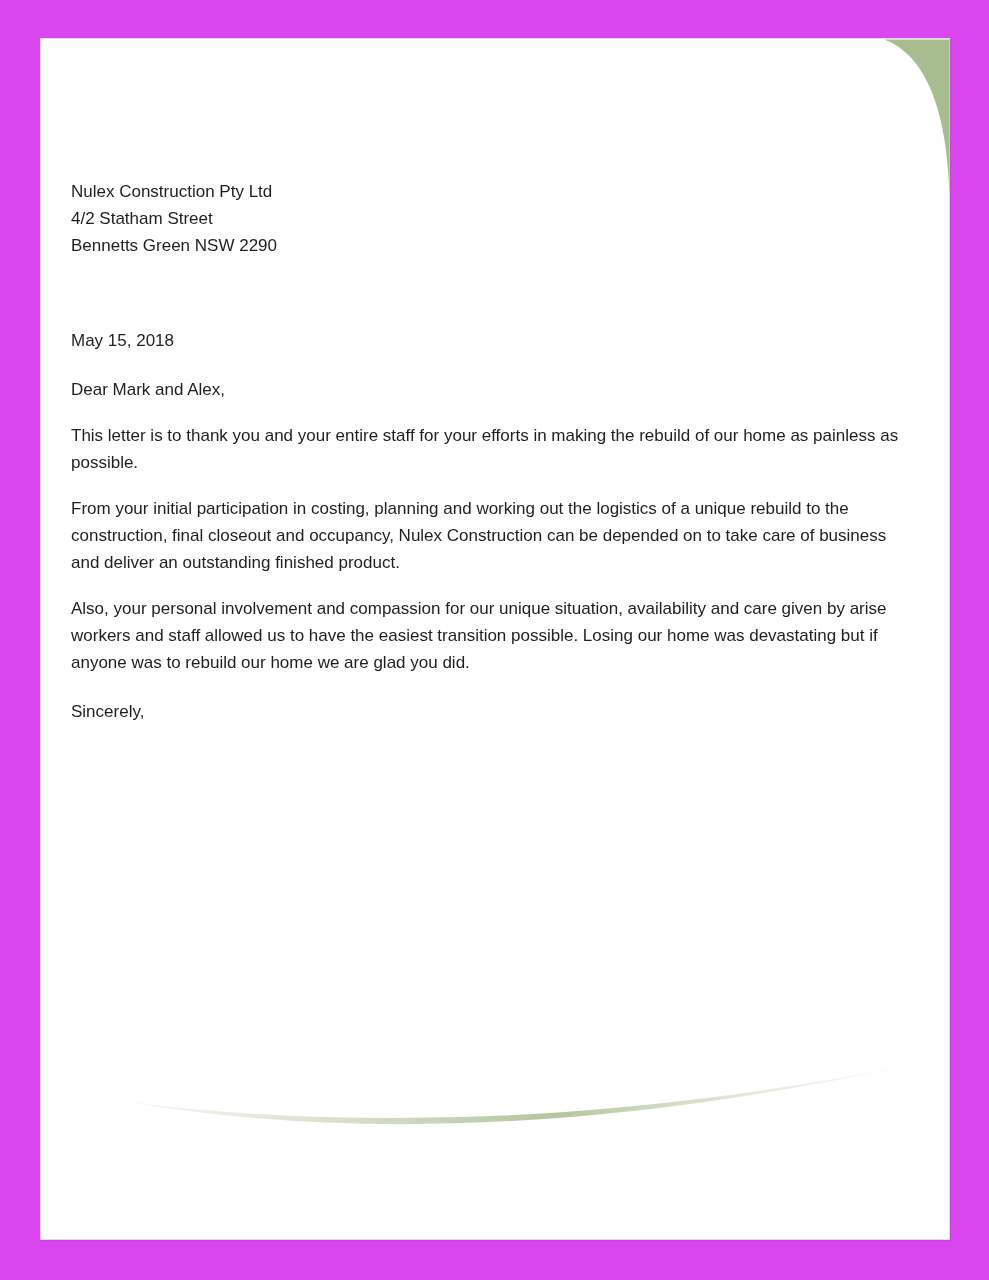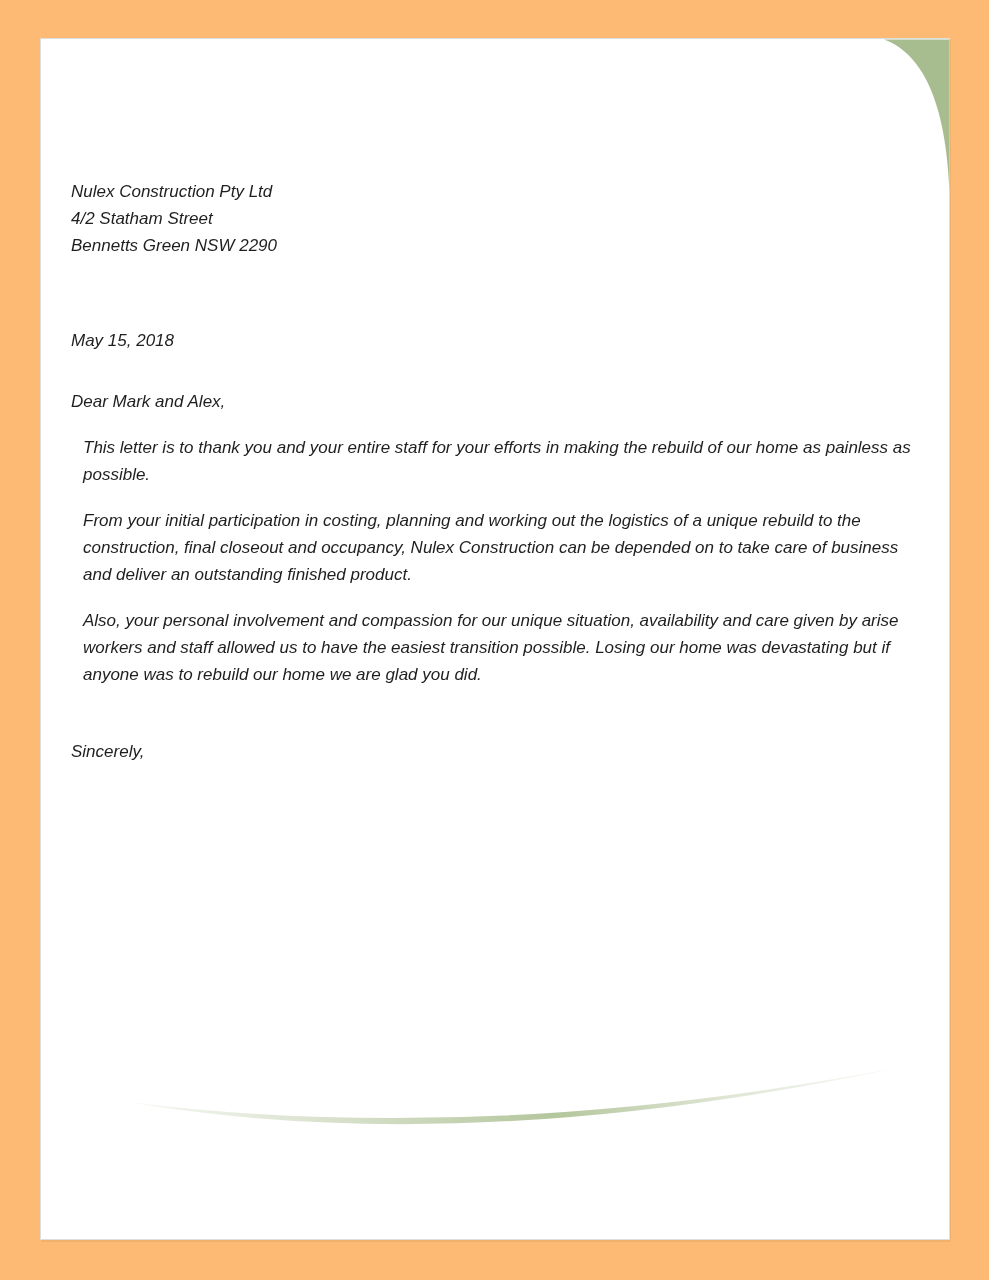--- a/index.html
+++ b/index.html
@@ -5,23 +5,22 @@
   html, body {
     margin: 0;
     padding: 0;
     background: #ffffff;
     font-family: "Liberation Sans", sans-serif;
   }
   .canvas {
     position: relative;
     width: 989px;
     height: 1280px;
-    background: #fdba74;
+    background: #d946ef;
     overflow: hidden;
-    font-style: italic;
   }
   .page-border {
     position: absolute;
     left: 40px;
     top: 38px;
     width: 908px;
     height: 1200px;
     border: 1px solid #dedede;
     box-shadow: 1px 2px 0 rgba(0,0,0,0.05);
     background: #ffffff;
@@ -39,25 +38,25 @@
     left: 71px;
     top: 178px;
     width: 848px;
     color: #1f1f1f;
     font-size: 17px;
     line-height: 27px;
   }
   .address-block { margin: 0 0 0 0; }
   .address-block div { margin: 0; }
   .date-line { margin-top: 68px; }
-  .salutation { margin-top: 34px; }
-  .letter-content p { margin: 19px 0 0 12px; }
+  .salutation { margin-top: 22px; }
+  .letter-content p { margin: 19px 0 0 0; }
   .letter-content p.no-gap-after { margin-bottom: 0; }
   .letter-content p.follows-tight { margin-top: 0; }
-  .closing { margin-top: 50px; }
+  .closing { margin-top: 22px; }
   .bottom-swoosh {
     position: absolute;
     left: 128px;
     top: 1058px;
     width: 782px;
     height: 110px;
     pointer-events: none;
   }
 </style>
 </head>

